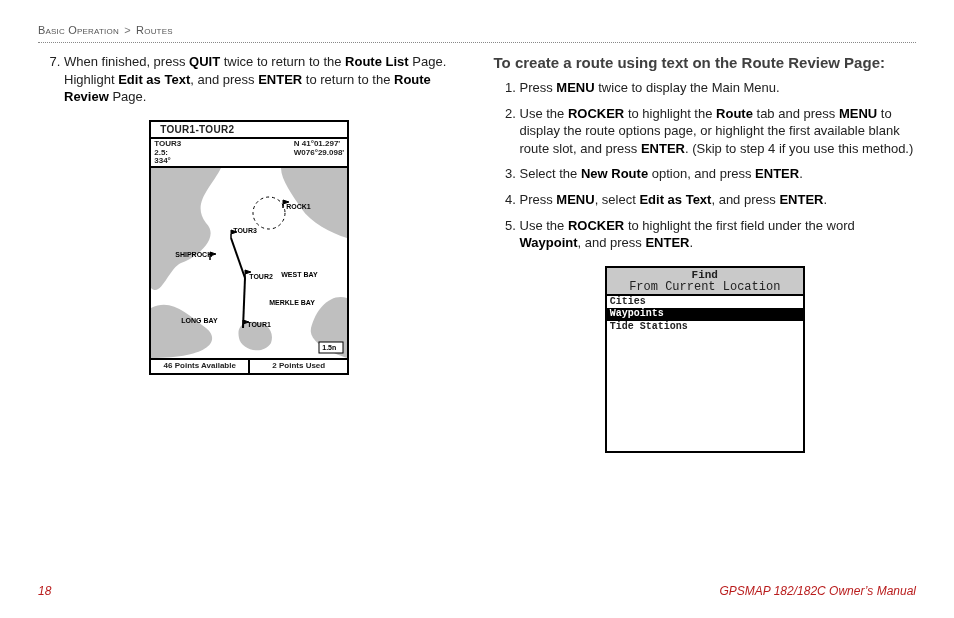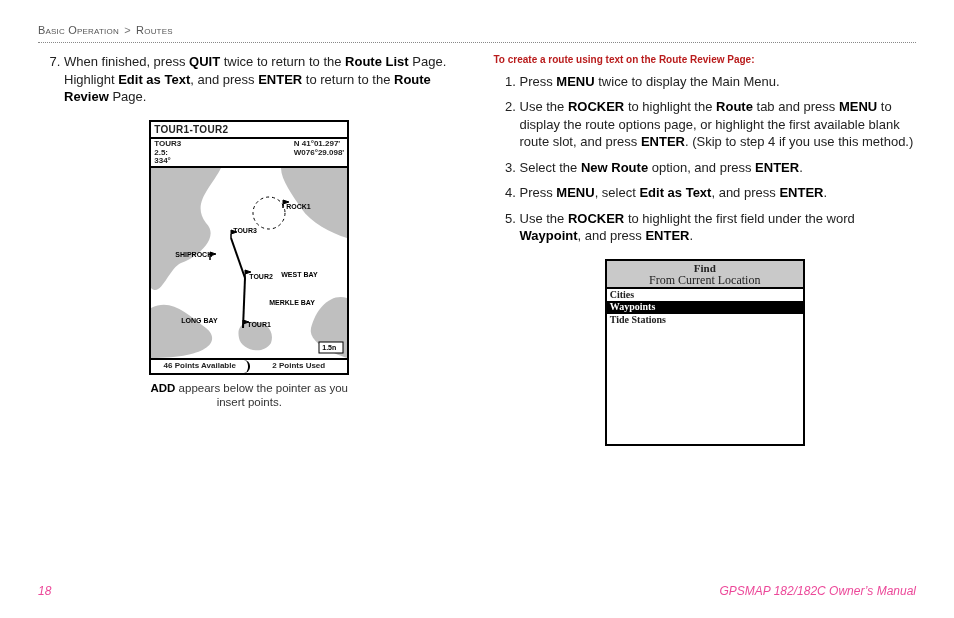--- a/index.html
+++ b/index.html
@@ -38,23 +38,23 @@
   .col {
     flex: 1 1 0;
     font-size: 13px;
     line-height: 1.35;
     color: #222;
   }
   .col ol { margin: 0 0 8px 0; padding-left: 26px; }
   .col li { margin-bottom: 8px; }
   .col b { font-weight: 700; color: #000; }
   .subhead {
-    font-size: 10px;
-    font-weight: 700;
-    color: #b91c1c;
+    font-size: 15px;
+    font-weight: 700;
+    color: #404040;
     margin: 0 0 6px 0;
   }
   .figure-wrap { text-align: center; margin-top: 14px; }
   .caption {
     font-size: 11.5px;
     color: #333;
     line-height: 1.25;
     margin-top: 6px;
     display: inline-block;
     max-width: 210px;
@@ -66,21 +66,21 @@
     margin: 0 auto;
     border: 2px solid #000;
     background: #fff;
     text-align: left;
     font-family: "Arial Narrow", Arial, sans-serif;
   }
   .dev1 .titlebar {
     border-bottom: 2px solid #000;
     font-weight: 700;
     font-size: 10px;
-    padding: 1px 3px;
+    padding: 1px 9px;
     letter-spacing: .3px;
   }
   .dev1 .inforow {
     display: flex;
     justify-content: space-between;
     border-bottom: 2px solid #000;
     font-size: 8px;
     padding: 1px 3px;
     font-weight: 700;
     line-height: 1.05;
@@ -104,30 +104,30 @@
     display: flex;
     border-top: 2px solid #000;
     font-size: 8px;
     font-weight: 700;
   }
   .dev1 .statusbar > div {
     flex: 1;
     padding: 1px 3px;
     text-align: center;
   }
-  .dev1 .statusbar > div:first-child { border-right: 2px solid #000; border-radius: 6px; }
+  .dev1 .statusbar > div:first-child { border-right: 2px solid #000; }
 
   
   .dev2 {
     width: 196px;
     margin: 8px auto;
     border: 2px solid #000;
     background: #fff;
     text-align: left;
-    font-family: Liberation Serif, serif;
+    font-family: Liberation Mono, monospace;
   }
   .dev2 .hdr {
     text-align: center;
     border-bottom: 2px solid #000;
     padding: 2px 0 1px 0;
     background: #c9c9c9;
   }
   .dev2 .hdr .t1 { font-weight: 700; font-size: 11px; line-height: 1; }
   .dev2 .hdr .t2 { font-size: 12px; line-height: 1; }
   .dev2 .list {
@@ -142,21 +142,21 @@
   }
   .dev2 .blank { height: 118px; }
 
   .footer {
     position: absolute;
     left: 38px; right: 38px; bottom: 20px;
     display: flex;
     justify-content: space-between;
     font-size: 12px;
     font-style: italic;
-    color: #ec4899;
+    color: #b91c1c;
   }
 </style>
 </head>
 <body>
 
 <div class="page">
   <div class="breadcrumb">
     <span class="sc">Basic Operation</span>
     <span class="sep">&gt;</span>
     <span class="sc">Routes</span>
@@ -214,23 +214,20 @@
             <div class="maplabel" style="left:118px; top:130px;">MERKLE BAY</div>
             <div class="maplabel" style="left:30px; top:148px;">LONG BAY</div>
             <div class="maplabel" style="left:96px; top:152px;">TOUR1</div>
             <div class="maplabel" style="left:171px; top:175px; font-size:7px;">1.5n</div>
           </div>
           <div class="statusbar">
             <div>46 Points Available</div>
             <div>2 Points Used</div>
           </div>
         </div>
-        <div class="caption">
-          <b>ADD</b><span> appears below the pointer as you insert points.</span>
-        </div>
       </div>
     </div>
 
     <div class="col">
       <p class="subhead">To create a route using text on the Route Review Page:</p>
       <ol>
         <li>
           <span>Press </span><b>MENU</b><span> twice to display the Main Menu.</span>
         </li>
         <li>

